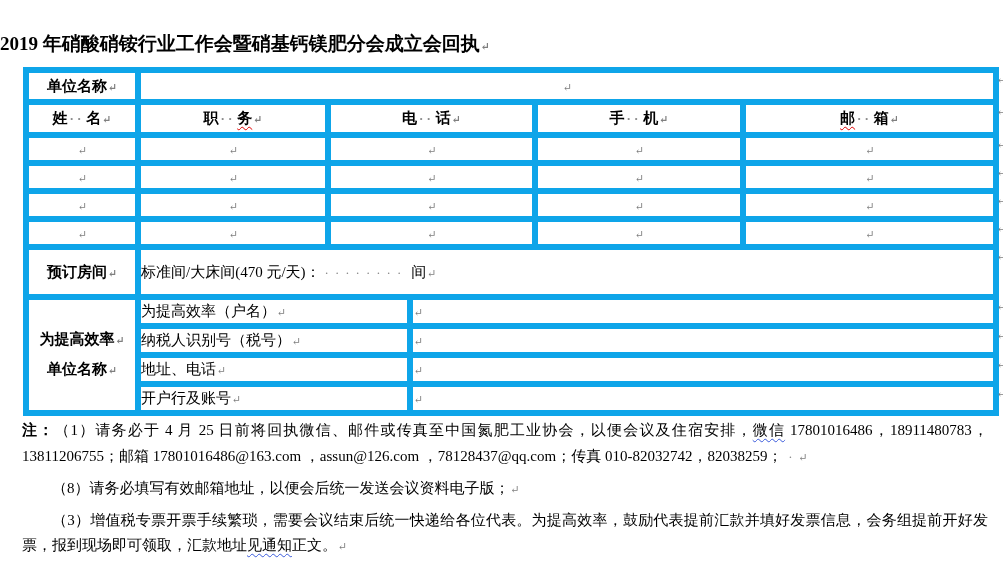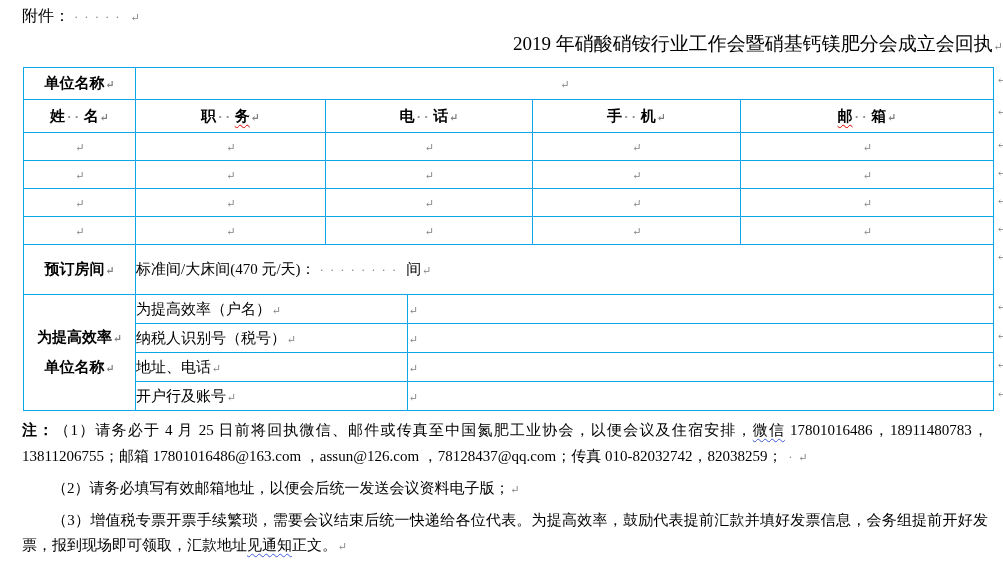--- a/index.html
+++ b/index.html
@@ -14,30 +14,30 @@
   .attachment{position:absolute;left:22px;top:6px;font-size:16px;line-height:20px;}
 
   
   .mark{color:#7f7f7f;font-size:11px;vertical-align:baseline;padding-left:1px;}
   .dots{color:#8a8a8a;letter-spacing:3px;padding:0 2px;font-size:13px;}
   .spaced-dots{color:#8a8a8a;letter-spacing:6px;padding:0 4px;font-size:13px;}
 
   
   .doc-title{
     position:absolute;left:0;top:31px;width:100%;
-    text-align:right;font-size:19px;font-weight:normal;line-height:26px;
+    text-align:left;font-size:19px;font-weight:bold;line-height:26px;
   }
 
   
   table.reply{
     position:absolute;left:23px;top:67px;width:970px;
     border-collapse:collapse;table-layout:fixed;
     font-size:15px;
   }
-  table.reply td{border:1px solid #0ea5e9;padding:0;overflow:hidden;}
+  table.reply td{border:6px solid #0ea5e9;padding:0;overflow:hidden;}
   td.c{text-align:center;vertical-align:middle;}
   td.bold-label{font-weight:bold;text-align:center;vertical-align:middle;}
   td.left{text-align:left;vertical-align:middle;padding-left:12px;}
   .sq-red{text-decoration:underline wavy #e00000;text-decoration-thickness:1px;text-underline-offset:3px;text-decoration-skip-ink:none;}
   .sq-blue{text-decoration:underline wavy #3b5bdb;text-decoration-thickness:1px;text-underline-offset:3px;text-decoration-skip-ink:none;font-family:Liberation Mono, monospace;}
   .vat-lines div{line-height:29px;}
 
   
   .row-marks{position:absolute;left:996px;top:67px;width:10px;height:343px;}
   .row-marks span{position:absolute;left:0;}
@@ -49,21 +49,20 @@
   }
   .notes p{margin:0 0 6px 0;}
   .notes p.indent{text-indent:2em;}
   .notes b{font-weight:bold;}
 </style>
 </head>
 <body>
 
 <div class="page">
 
-  <div class="attachment"><span>附件：</span><span class="spaced-dots">·····</span><span class="mark">↵</span></div>
 
   <div class="doc-title"><span>2019 年硝酸硝铵行业工作会暨硝基钙镁肥分会成立会回执</span><span class="mark">↵</span></div>
 
   <table class="reply">
     <colgroup>
       <col style="width:112px">
         <col style="width:190px">
         <col style="width:82px">
       <col style="width:125px">
         <col style="width:208px">
@@ -152,17 +151,17 @@
       <span class="mark" style="top: 155px;">↵</span>
       <span class="mark" style="top: 183px;">↵</span>
       <span class="mark" style="top: 233px;">↵</span>
       <span class="mark" style="top: 262px;">↵</span>
       <span class="mark" style="top: 291px;">↵</span>
       <span class="mark" style="top: 320px;">↵</span>
     </div>
 
   <div class="notes">
     <p><b>注：</b><span>（1）请务必于 4 月 25 日前将回执微信、邮件或传真至中国氮肥工业协会，以便会议及住宿安排，</span><span class="sq-blue">微信</span><span> 17801016486，18911480783，13811206755；邮箱 17801016486@163.com ，assun@126.com ，78128437@qq.com；传真 010-82032742，82038259； </span><span class="dots">·</span><span class="mark">↵</span></p>
-    <p class="indent"><span>（2）请务必填写有效邮箱地址，以便会后统一发送会议资料电子版；</span><span class="mark">↵</span></p>
+    <p class="indent"><span>（8）请务必填写有效邮箱地址，以便会后统一发送会议资料电子版；</span><span class="mark">↵</span></p>
     <p class="indent"><span>（3）增值税专票开票手续繁琐，需要会议结束后统一快递给各位代表。为提高效率，鼓励代表提前汇款并填好发票信息，会务组提前开好发票，报到现场即可领取，汇款地址</span><span class="sq-blue">见通知</span><span>正文。</span><span class="mark">↵</span></p>
   </div>
 
 </div>
 
 </body></html>

